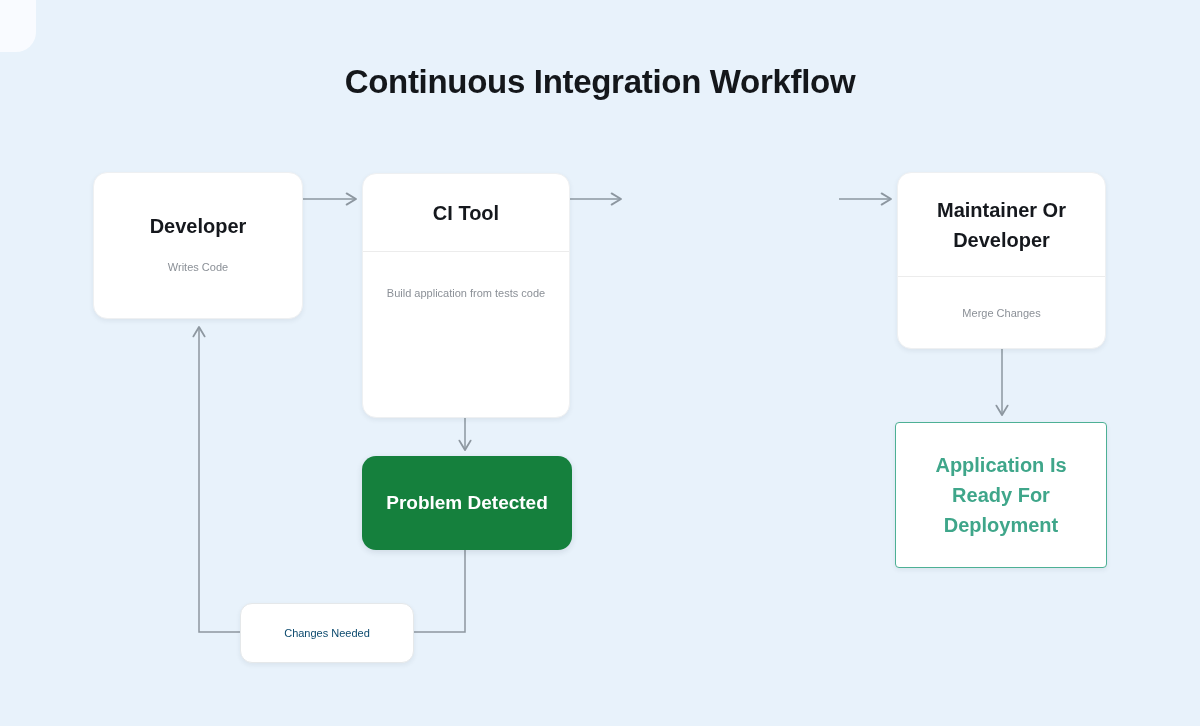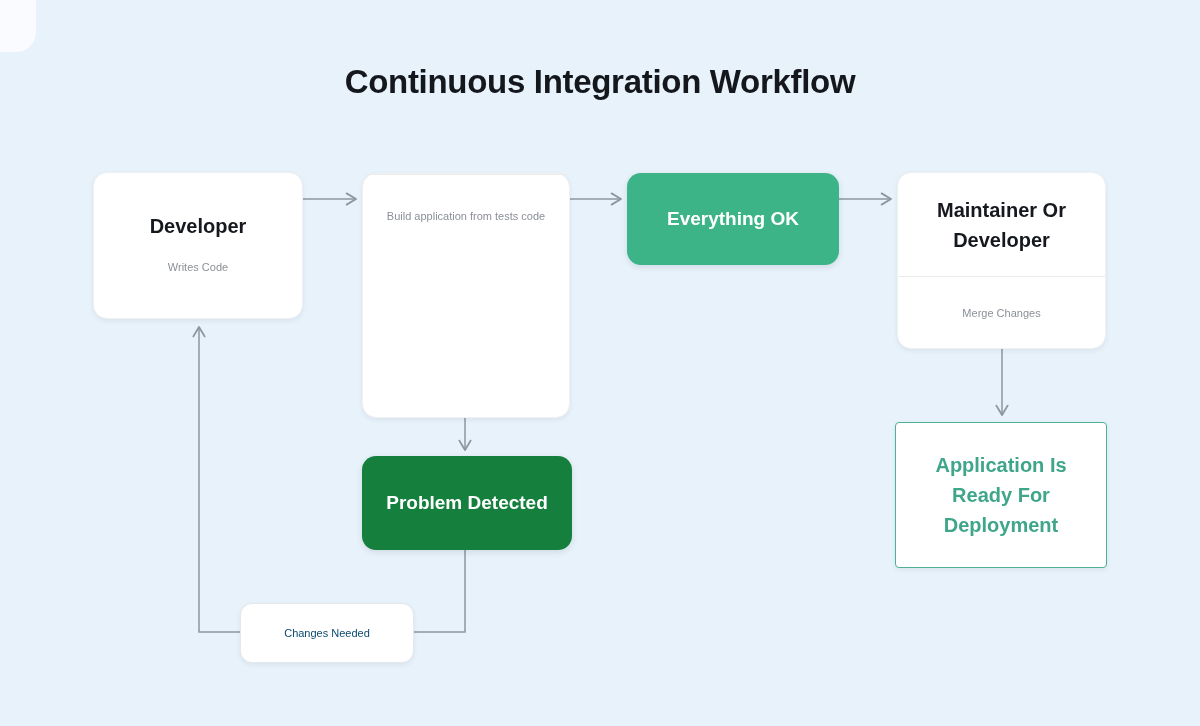--- a/index.html
+++ b/index.html
@@ -94,28 +94,28 @@
       <path d="M465,550 V632 H199 V327" marker-end="url(#ah)"></path>
     </g>
   </svg>
 
   <div class="node developer">
     <div class="node-title">Developer</div>
     <div class="node-sub">Writes Code</div>
   </div>
 
   <div class="node ci-tool">
+    <div class="sect ci-header">
+      <div class="node-title">CI Tool</div>
+    </div>
     <div class="sect ci-step1 divided">
       <div class="node-sub">Build application from tests code</div>
     </div>
   </div>
 
-  <div class="node pill everything-ok">
-    <span>Everything OK</span>
-  </div>
 
   <div class="node maintainer">
     <div class="sect maint-header">
       <div class="node-title">Maintainer Or Developer</div>
     </div>
     <div class="sect maint-sub divided">
       <div class="node-sub">Merge Changes</div>
     </div>
   </div>
 

